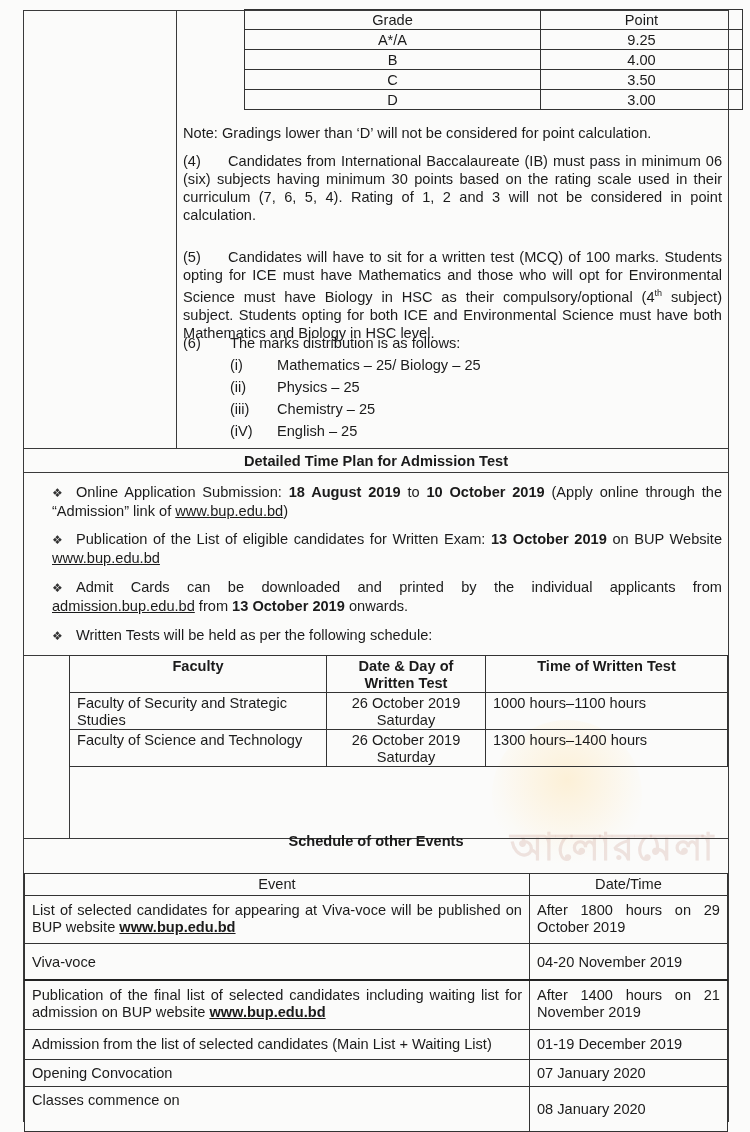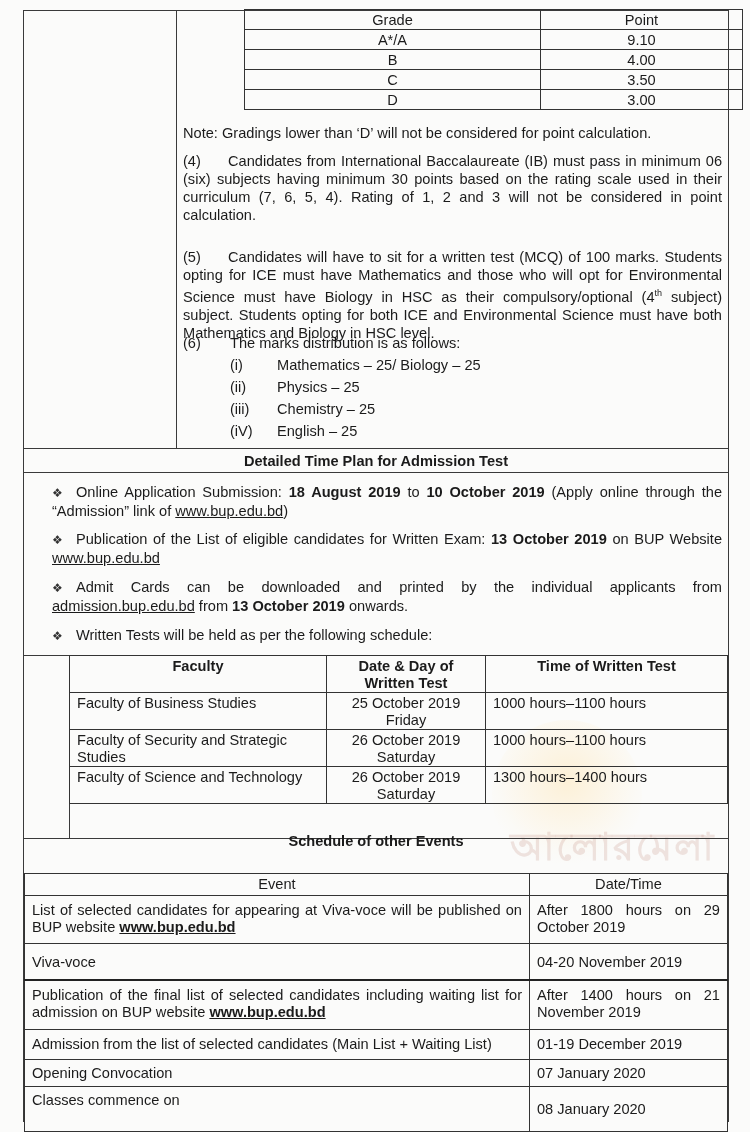--- a/index.html
+++ b/index.html
@@ -69,21 +69,21 @@
 <div class="watermark-text">আলোরমেলা</div>
 
 <table class="grade-table">
   <tbody>
       <tr>
     <td>Grade</td>
     <td>Point</td>
   </tr>
   <tr>
     <td>A*/A</td>
-    <td>9.10</td>
+    <td>9.25</td>
   </tr>
   <tr>
     <td>B</td>
     <td>4.00</td>
   </tr>
   <tr>
     <td>C</td>
     <td>3.50</td>
   </tr>
   <tr>
@@ -140,28 +140,20 @@
 </div>
 
 <table class="fac-table">
   <tbody>
       <tr>
     <th style="width:257px;">Faculty</th>
     <th style="width:159px; padding-left:20px; padding-right:20px;">Date &amp; Day of Written Test</th>
     <th>Time of Written Test</th>
   </tr>
   <tr>
-    <td class="c1">Faculty of Business Studies</td>
-    <td class="c2">
-          <div>25 October 2019</div>
-          <div>Friday</div>
-        </td>
-    <td class="c3">1000 hours–1100 hours</td>
-  </tr>
-  <tr>
     <td class="c1" style="padding-right:20px;">Faculty of Security and Strategic Studies</td>
     <td class="c2">
           <div>26 October 2019</div>
           <div>Saturday</div>
         </td>
     <td class="c3">1000 hours–1100 hours</td>
   </tr>
   <tr>
     <td class="c1">Faculty of Science and Technology</td>
     <td class="c2">

